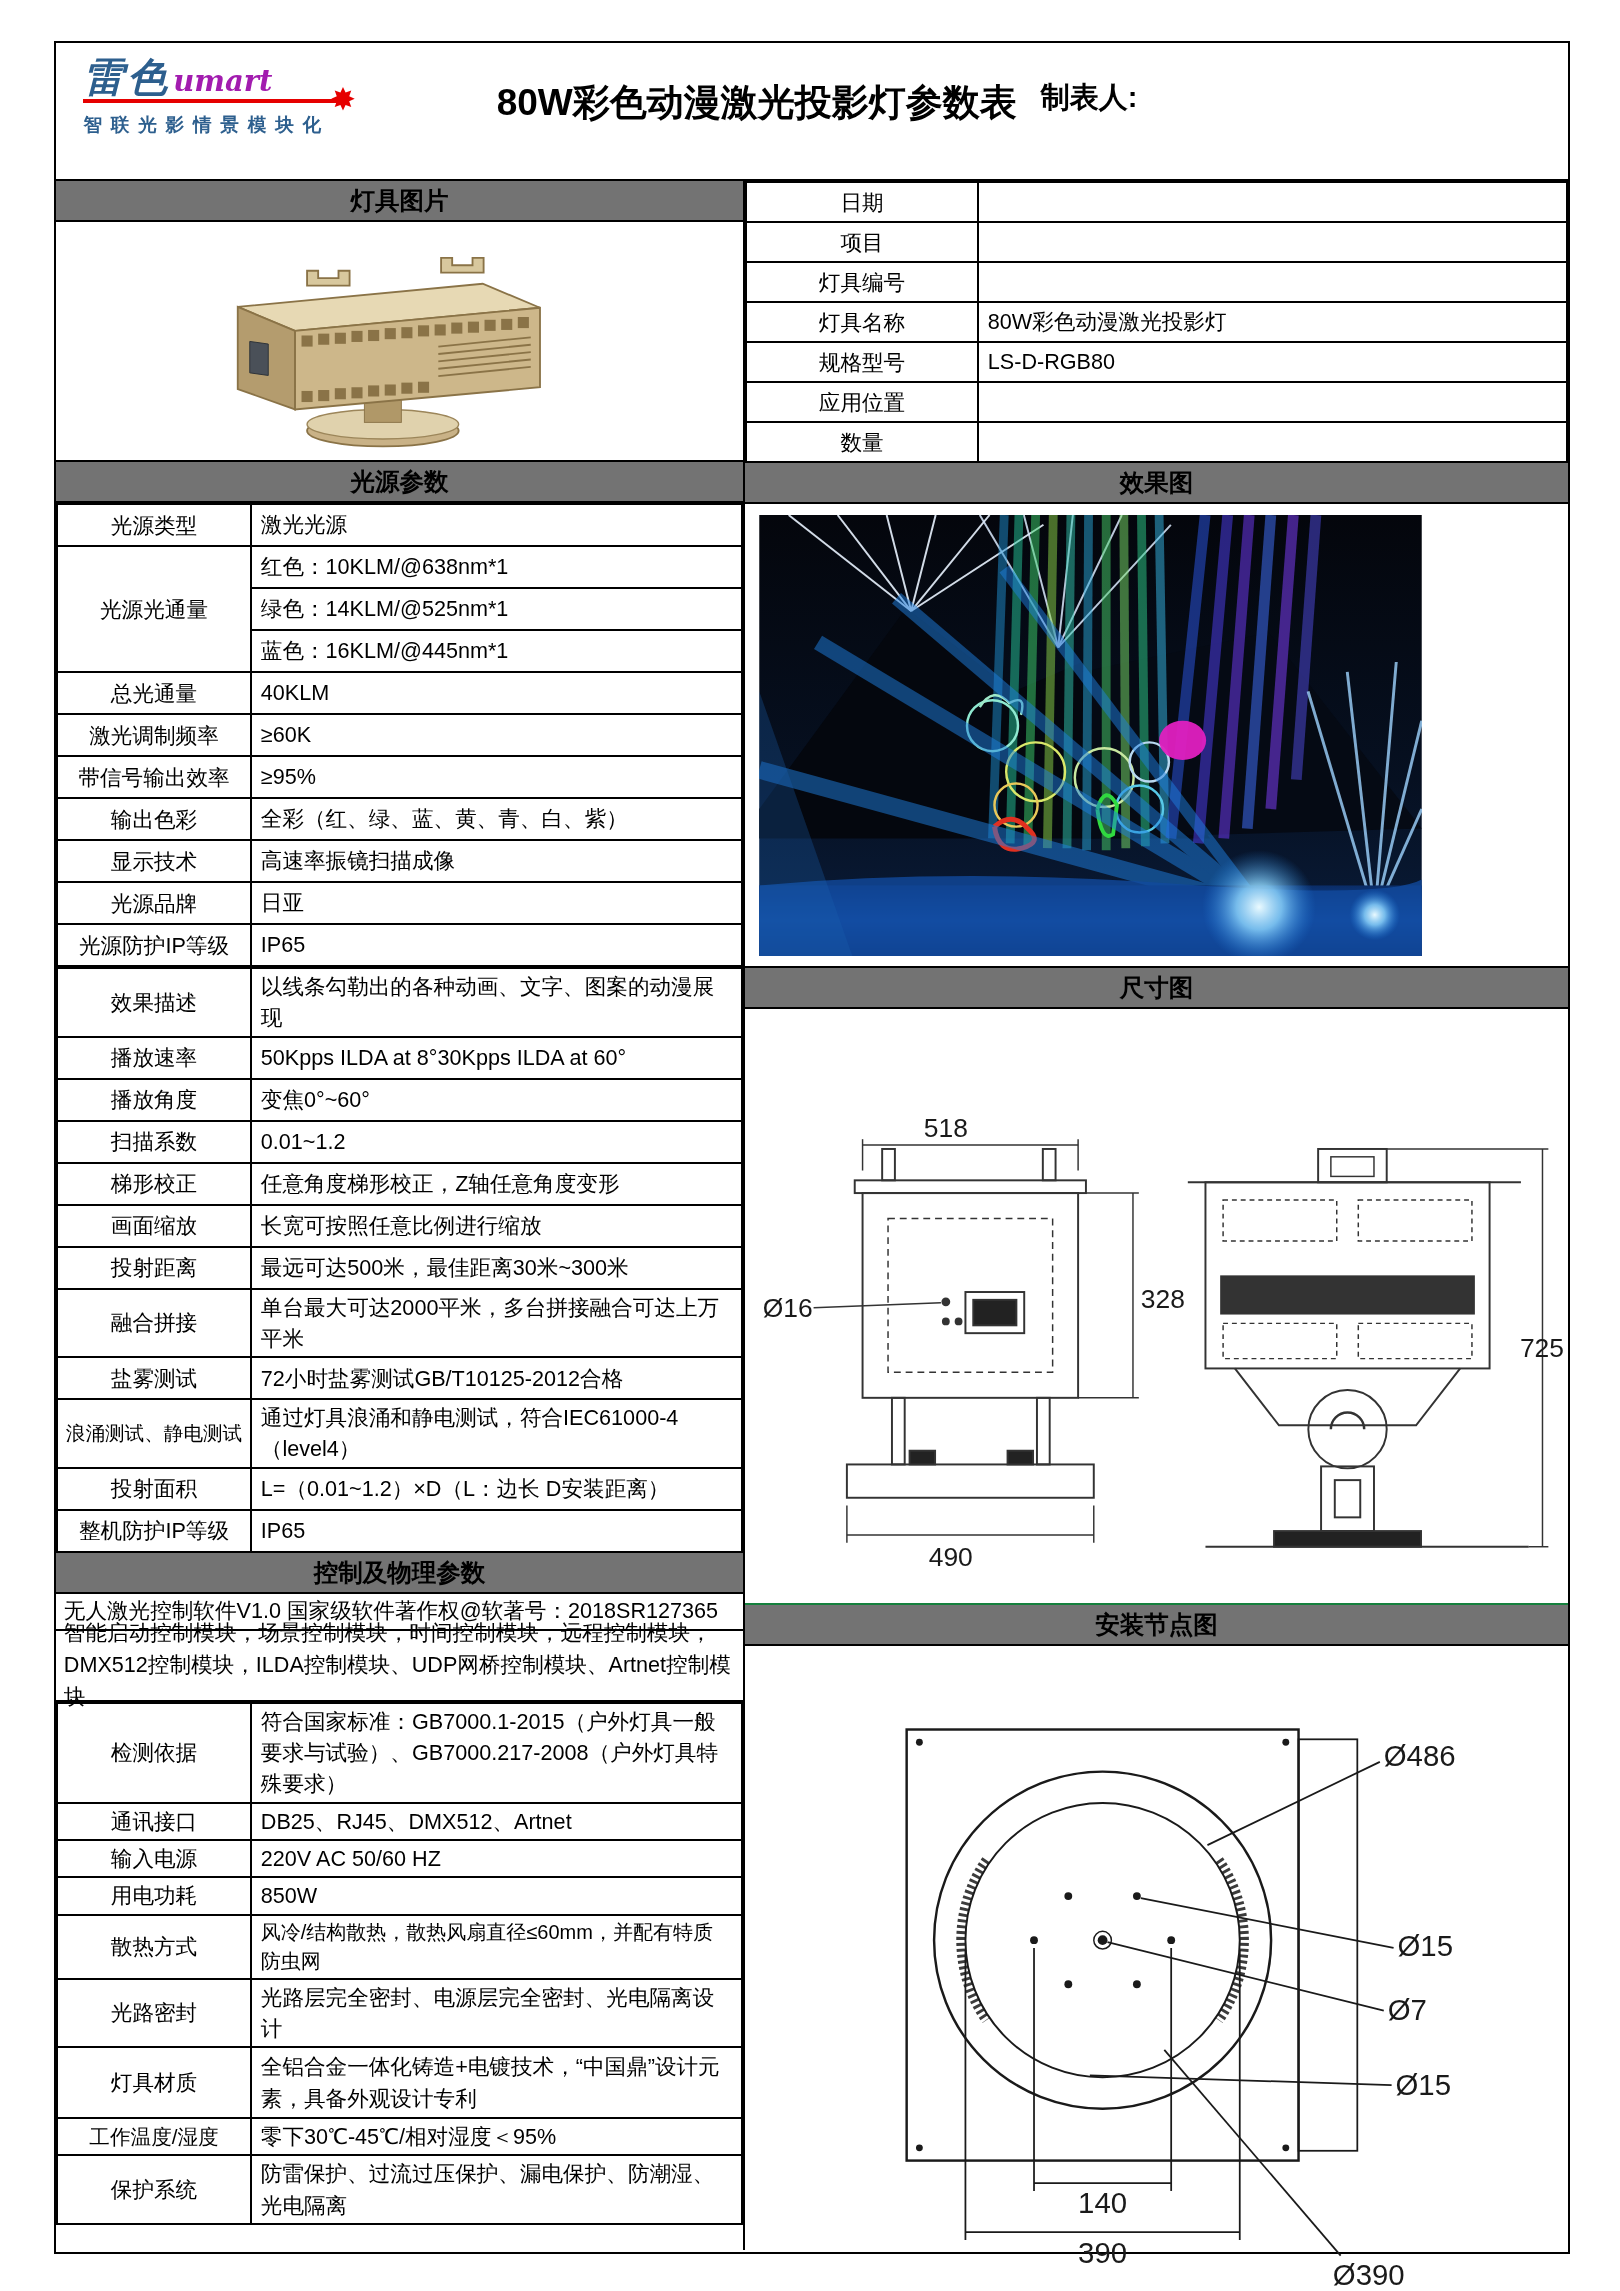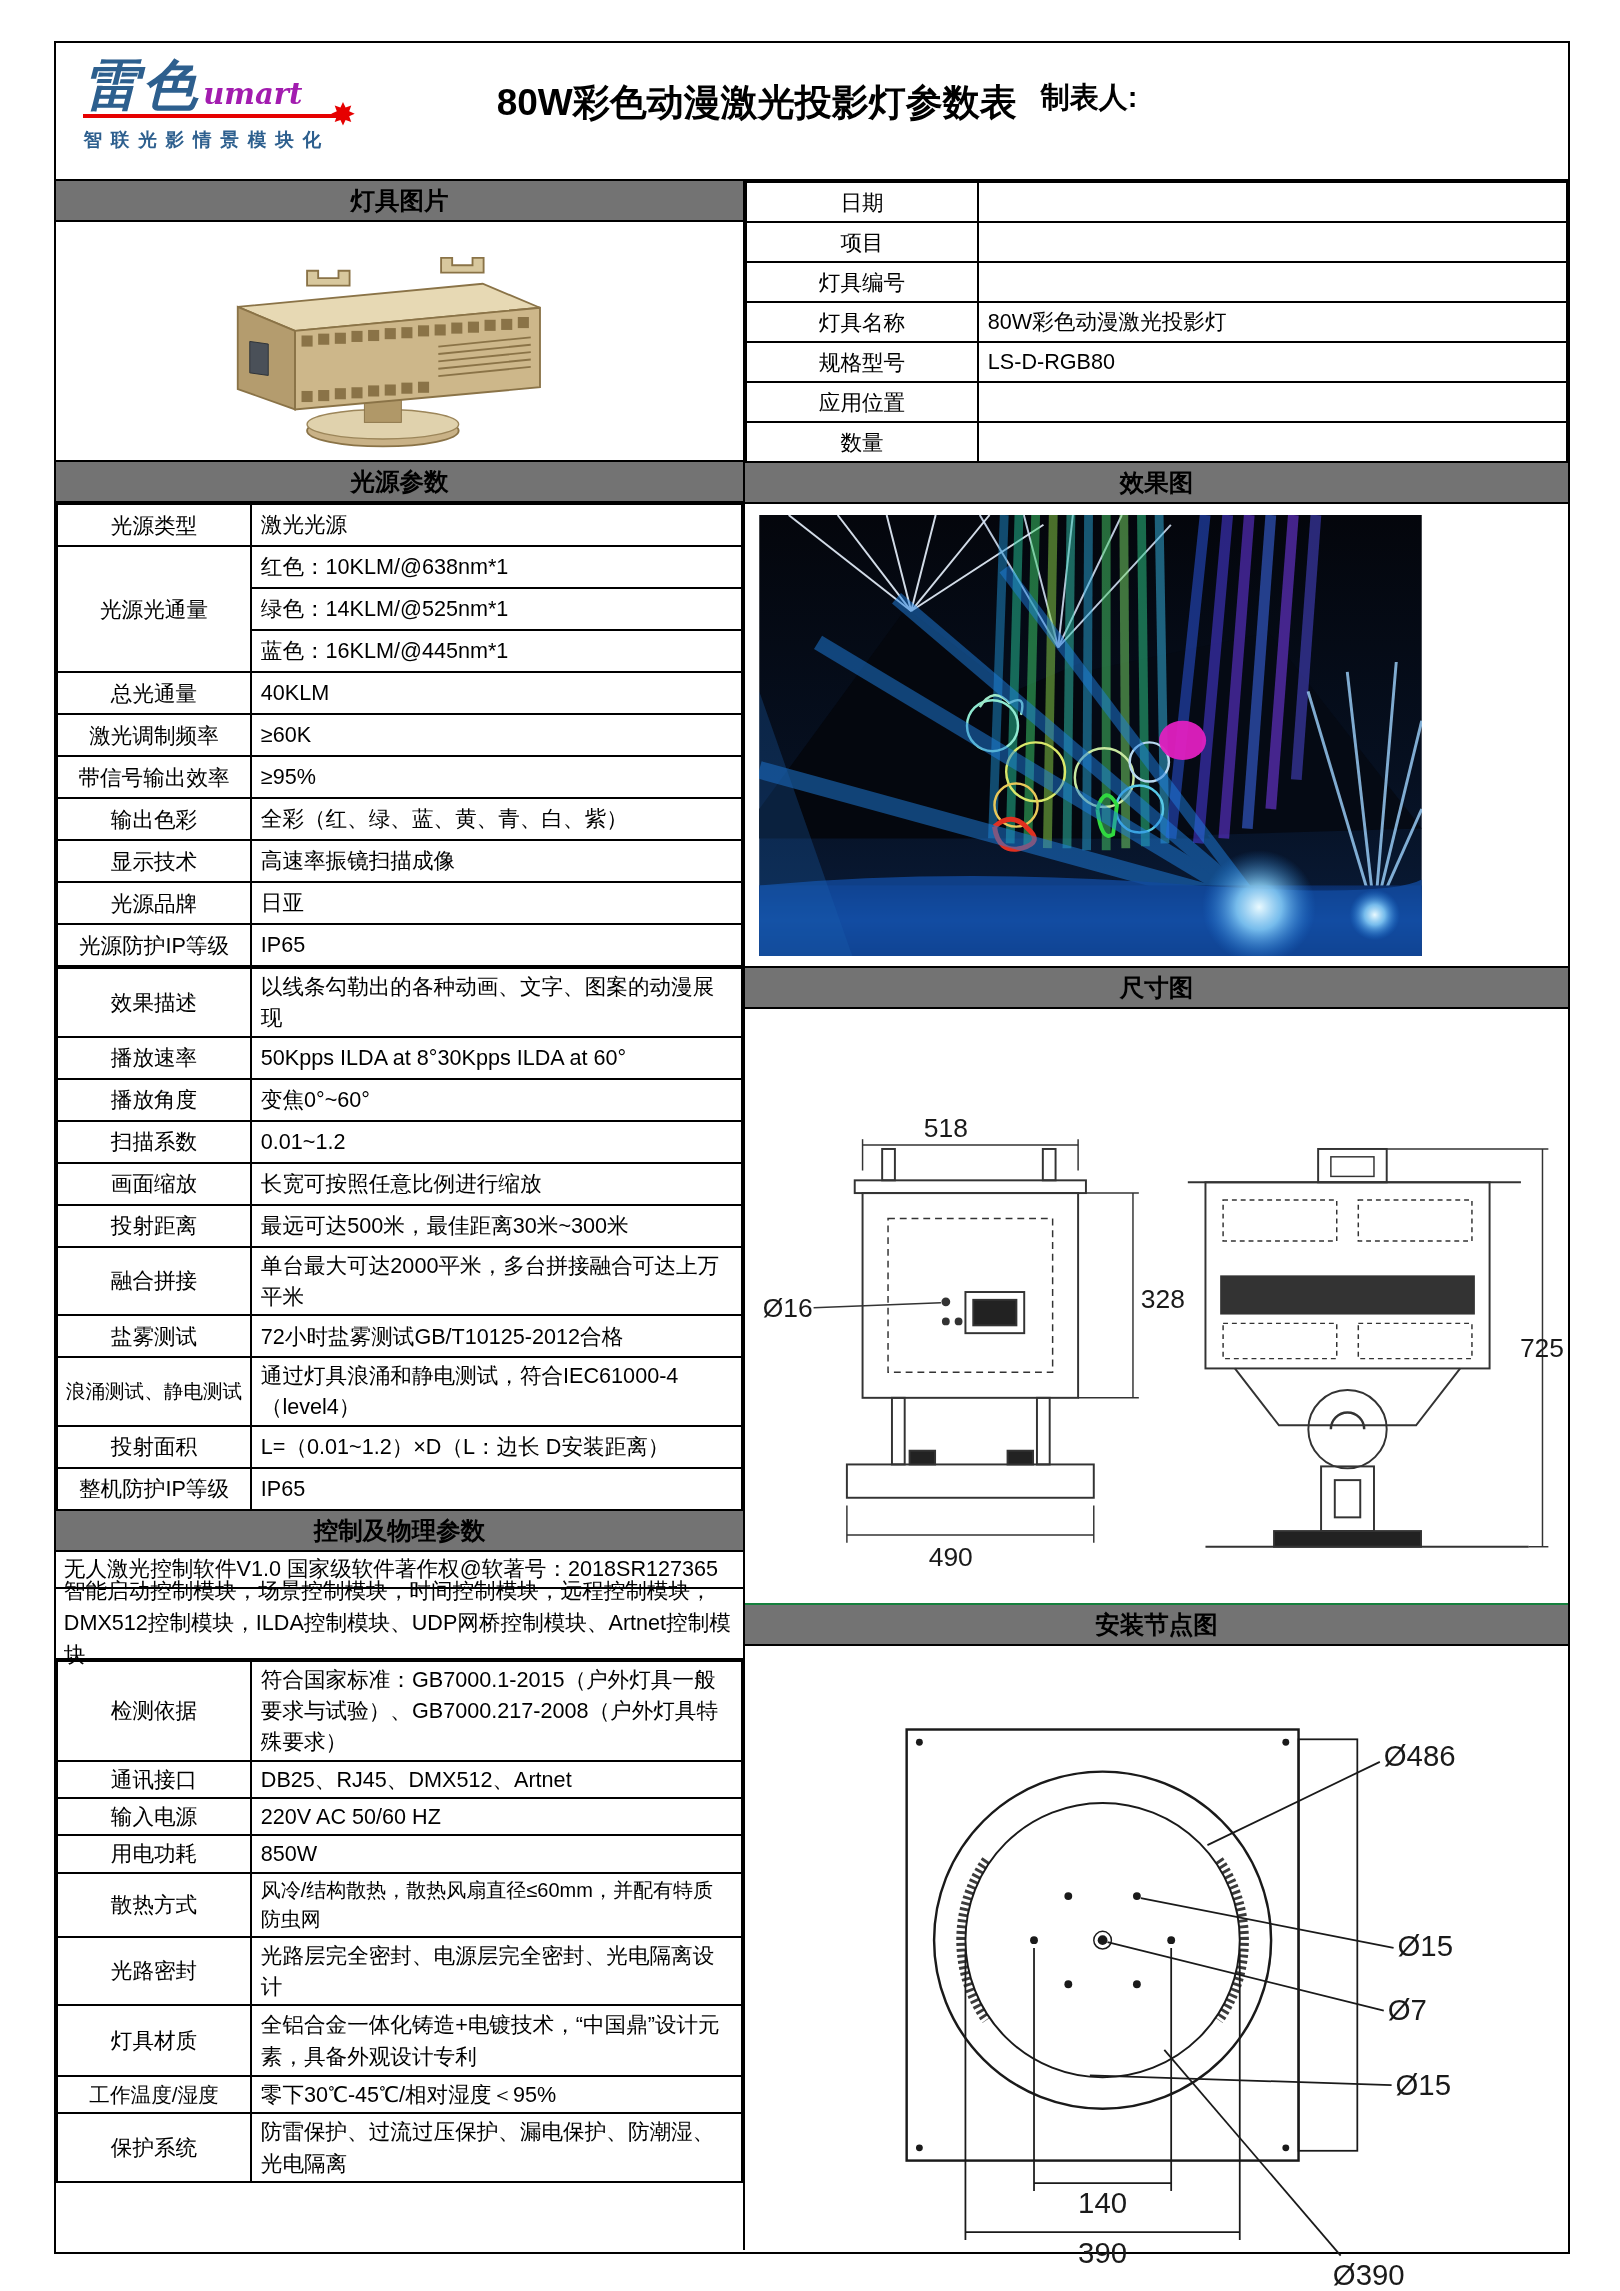--- a/index.html
+++ b/index.html
@@ -2,21 +2,21 @@
 <html><head>
 <meta charset="utf-8">
 <style>
   html,body{margin:0;padding:0;background:#ffffff;}
   body{width:1620px;height:2292px;position:relative;font-family:"Liberation Sans",sans-serif;color:#000;}
   .frame{position:absolute;left:54px;top:41px;width:1512px;height:2209px;border:2px solid #000;box-sizing:content-box;background:#fff;}
   
   .top-band{height:138px;display:flex;border-bottom:2px solid #000;box-sizing:border-box;}
   .logo-block{width:333px;padding:13.7px 0 0 27.4px;box-sizing:border-box;position:relative;}
   .logo-line1{white-space:nowrap;line-height:1;}
-  .logo-cn{font-family:"DejaVu Serif",serif;font-style:italic;font-weight:bold;font-size:55px;color:#2d5f8e;letter-spacing:3.9px;}
+  .logo-cn{font-family:"DejaVu Serif",serif;font-style:italic;font-weight:bold;font-size:40px;color:#2d5f8e;letter-spacing:3.9px;}
   .logo-en{font-family:"DejaVu Serif",serif;font-style:italic;font-weight:bold;font-size:29px;color:#a21caf;margin-left:2px;}
   .logo-underline{position:relative;width:257px;height:3.9px;background:#e60000;margin-top:2px;}
   .logo-star{position:absolute;right:-15.7px;top:-14.7px;color:#e60000;font-size:31px;line-height:1;}
   .logo-tagline{margin-top:9.8px;font-family:"DejaVu Serif",serif;font-weight:bold;font-size:18.6px;color:#2d5f8e;letter-spacing:8.8px;white-space:nowrap;}
   .title-wrap{flex:1;display:flex;align-items:flex-start;justify-content:center;padding-right:323px;padding-top:35px;box-sizing:border-box;}
   .doc-title{font-size:37px;font-weight:bold;white-space:nowrap;}
   .doc-author{font-size:29px;font-weight:bold;margin-left:24px;white-space:nowrap;}
   
   .main{display:flex;height:2069px;}
   .col-left{width:687px;box-sizing:border-box;}
@@ -189,20 +189,24 @@
             </tr>
         <tr class="r43">
               <td class="lbl">播放角度</td>
               <td class="val">变焦0°~60°</td>
             </tr>
         <tr class="r43">
               <td class="lbl">扫描系数</td>
               <td class="val">0.01~1.2</td>
             </tr>
         <tr class="r43">
+              <td class="lbl">梯形校正</td>
+              <td class="val">任意角度梯形校正，Z轴任意角度变形</td>
+            </tr>
+        <tr class="r43">
               <td class="lbl">画面缩放</td>
               <td class="val">长宽可按照任意比例进行缩放</td>
             </tr>
         <tr class="r43">
               <td class="lbl">投射距离</td>
               <td class="val">最远可达500米，最佳距离30米~300米</td>
             </tr>
         <tr class="r43">
               <td class="lbl">融合拼接</td>
               <td class="val">单台最大可达2000平米，多台拼接融合可达上万平米</td>

